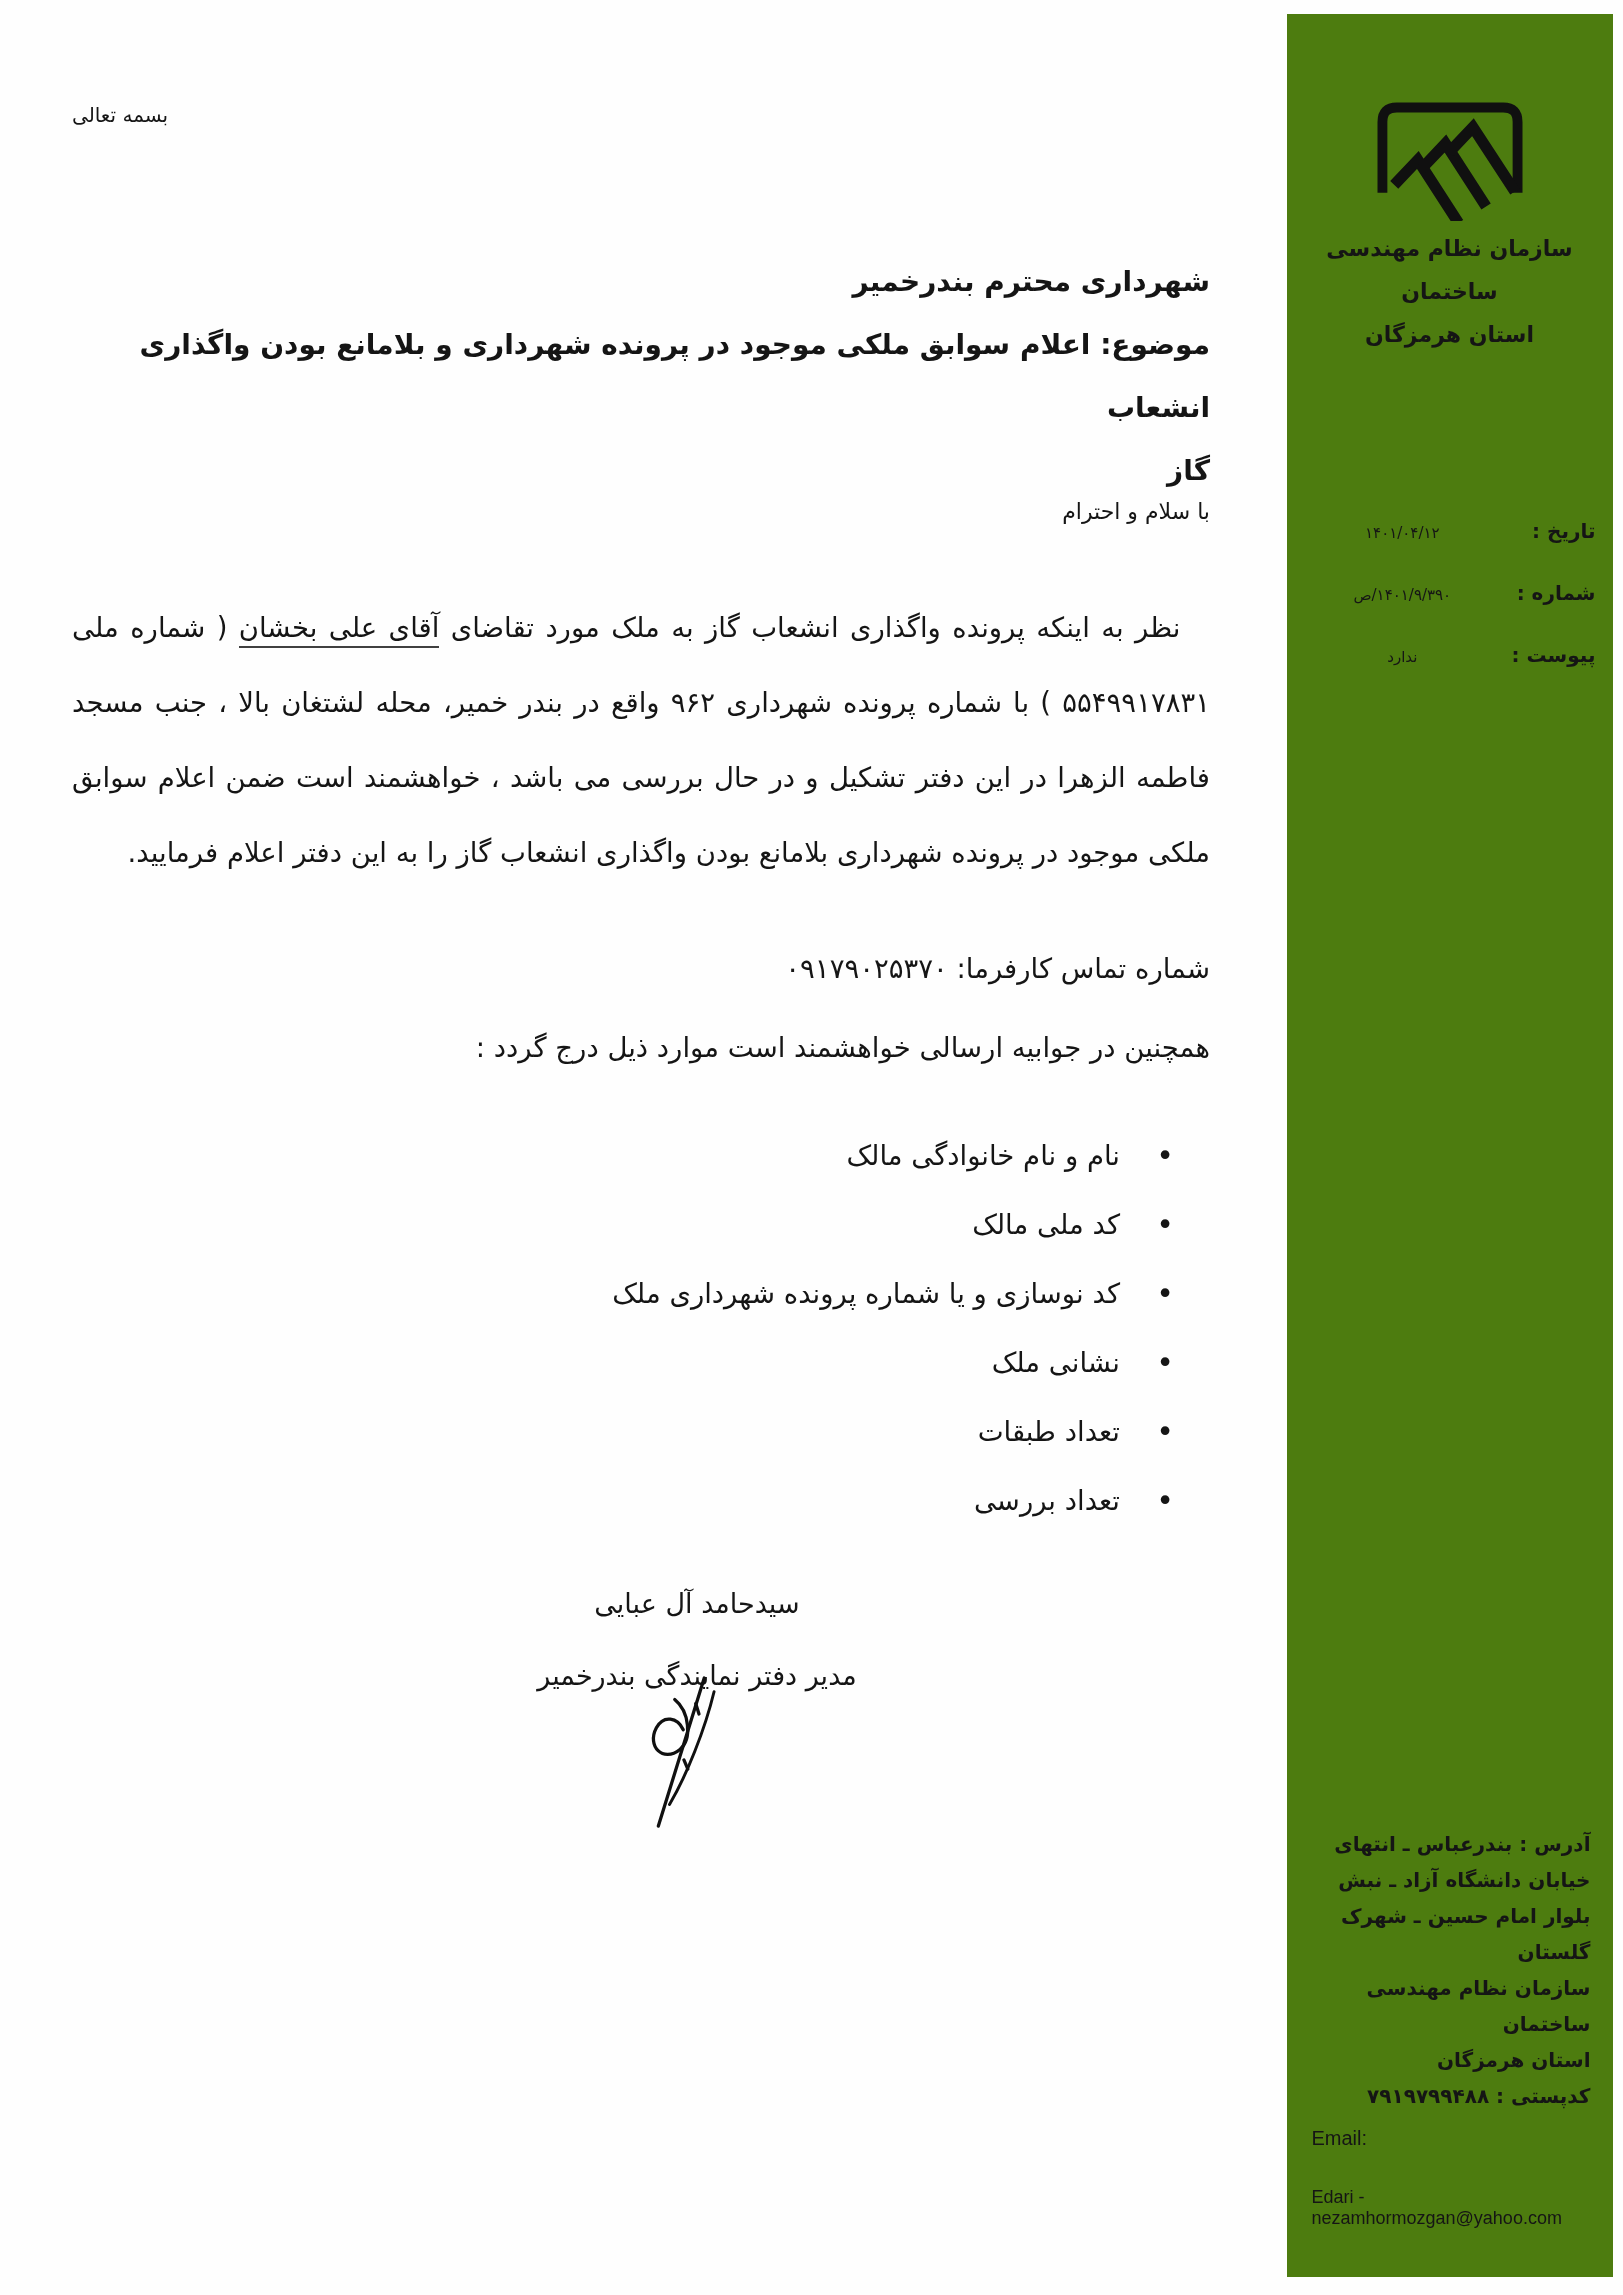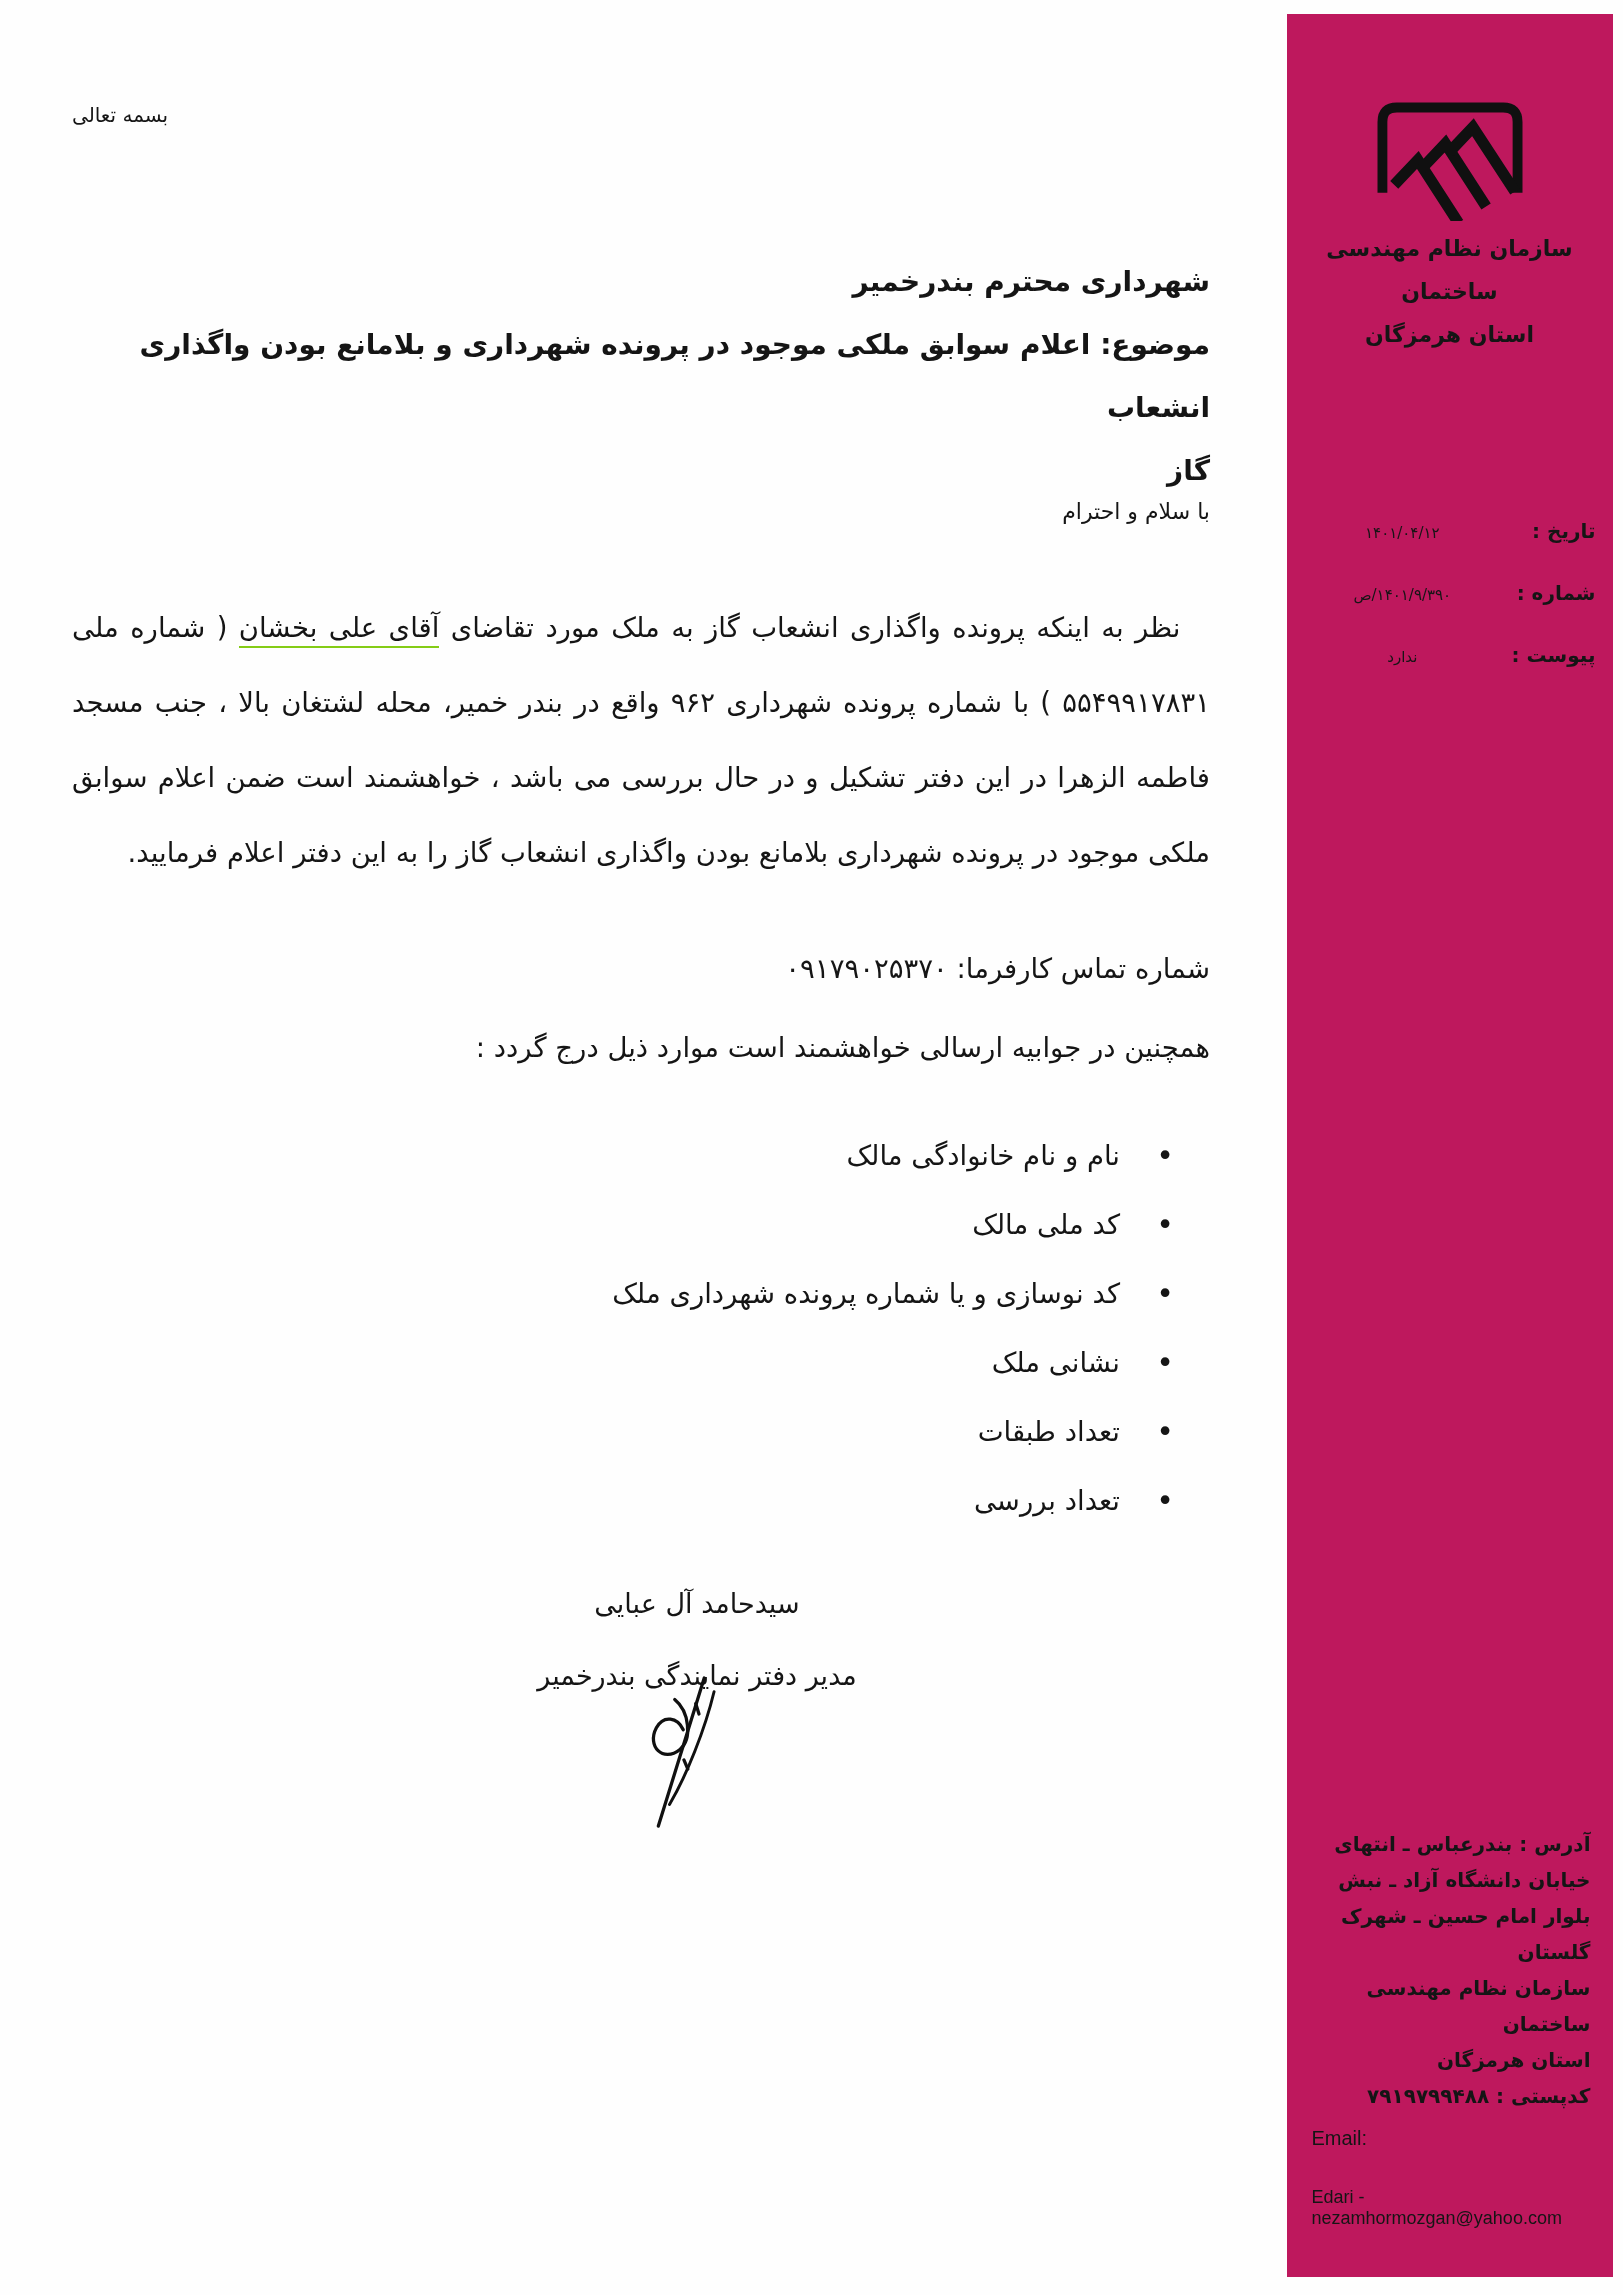--- a/index.html
+++ b/index.html
@@ -8,21 +8,21 @@
     width:1623px;height:2295px;
     background:#fefefe;
     font-family:"DejaVu Sans",sans-serif;
     color:#151515;
     overflow:hidden;
   }
   
   .sidebar{
     position:absolute;top:14.4px;right:10.5px;
     width:326px;height:2263px;
-    background:#be185d;
+    background:#4d7c0f;
   }
   .logo-wrap{position:absolute;top:79px;left:50%;transform:translateX(-50%);}
   .org-name{
     position:absolute;top:213px;left:0;right:0;
     text-align:center;direction:rtl;
     font-weight:bold;font-size:22px;line-height:43px;
   }
   .meta{position:absolute;top:505px;left:0;right:0;direction:rtl;}
   .meta-row{display:flex;align-items:baseline;height:62px;padding:0 17px 0 19.6px;}
   .meta-label{font-weight:bold;font-size:20px;width:97px;flex:none;text-align:right;}
@@ -52,21 +52,21 @@
   }
   .salutation{
     position:absolute;top:499px;left:72px;width:1138px;
     direction:rtl;text-align:right;font-size:22px;
   }
   .body-par{
     position:absolute;top:590px;left:72px;width:1138px;
     direction:rtl;text-align:justify;text-align-last:right;
     font-size:27.5px;line-height:75px;text-indent:29.5px;
   }
-  .u-name{border-bottom:2px solid #84cc16;padding-bottom:3.3px;}
+  .u-name{border-bottom:2px solid #404040;padding-bottom:3.3px;}
   .phone-line{
     position:absolute;top:952px;left:72px;width:1138px;
     direction:rtl;text-align:right;font-size:27.5px;
   }
   .list-intro{
     position:absolute;top:1031px;left:72px;width:1138px;
     direction:rtl;text-align:right;font-size:27.5px;
   }
   .bullets{
     position:absolute;top:1121px;left:72px;width:1138px;

